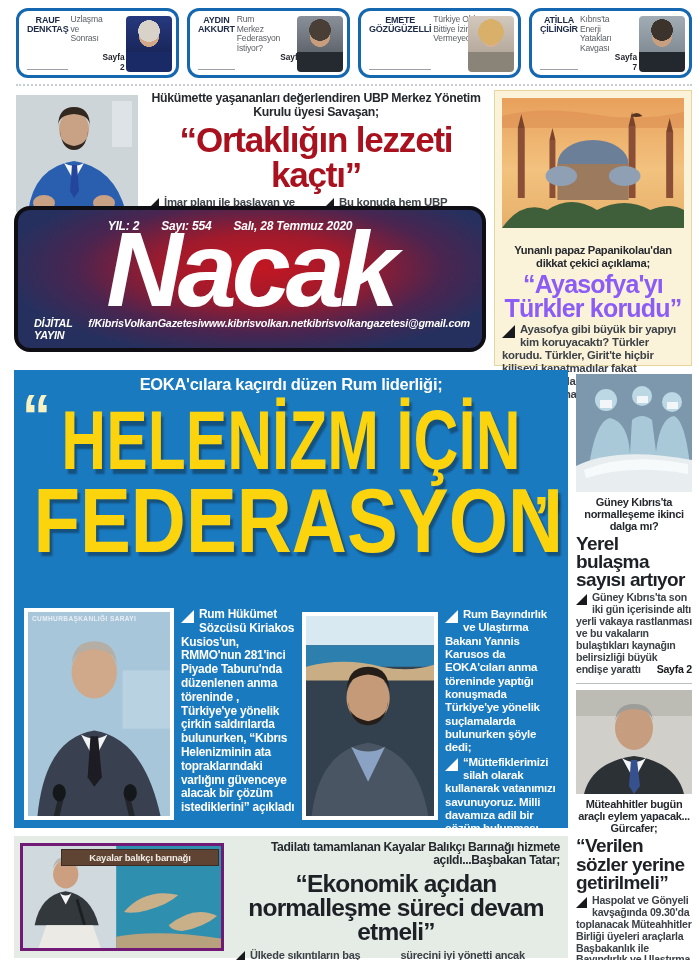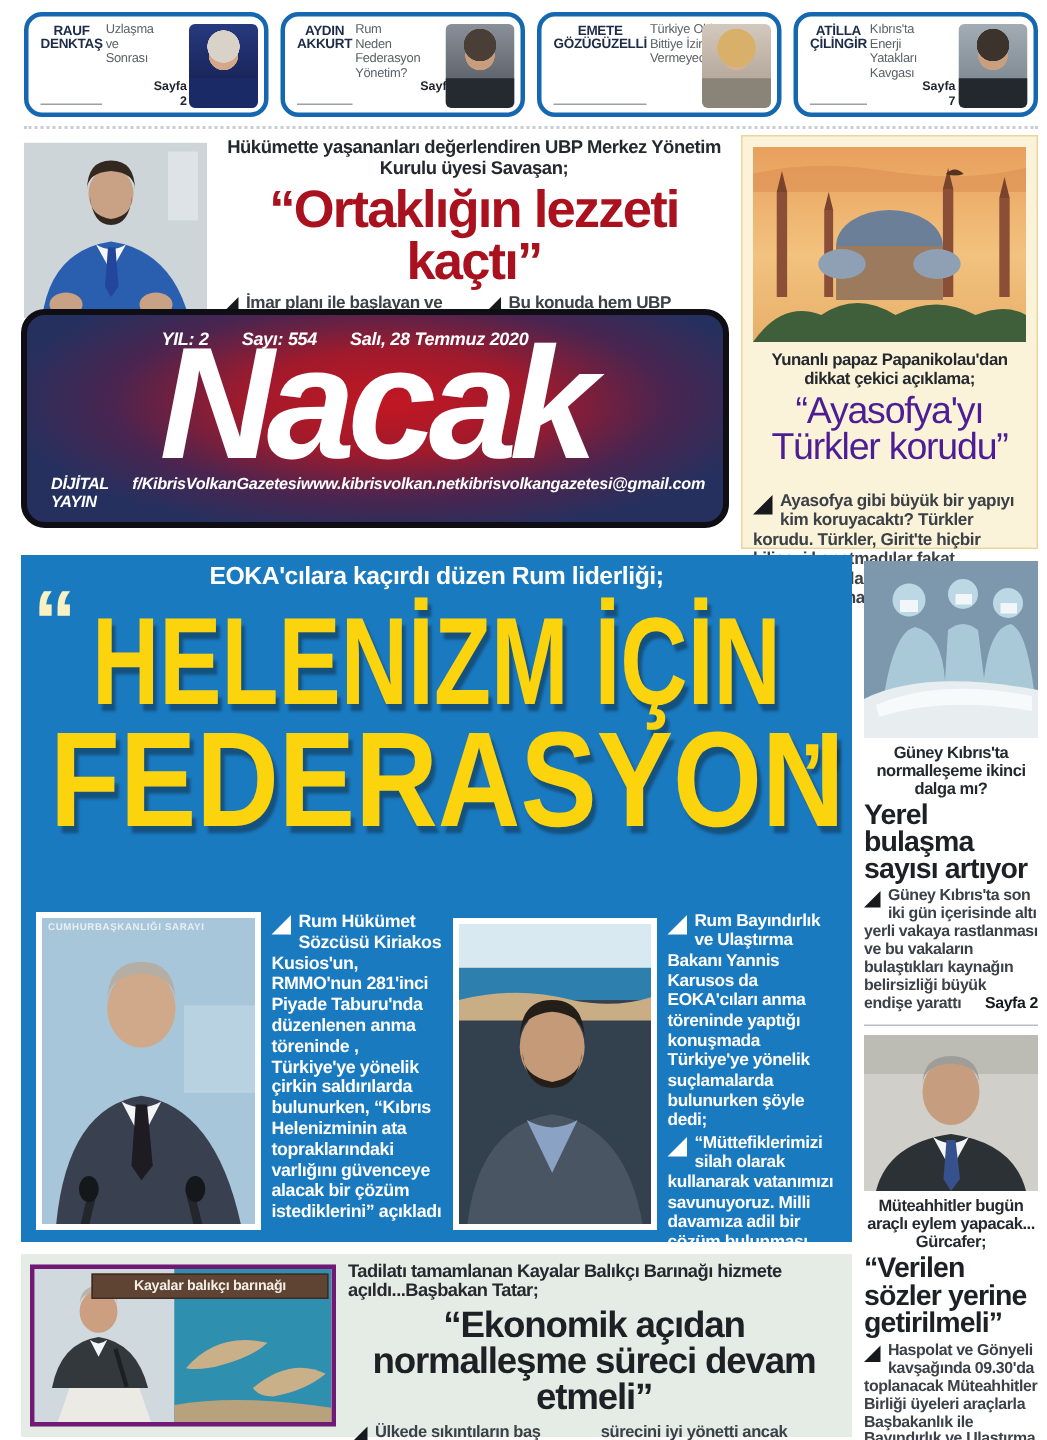--- a/index.html
+++ b/index.html
@@ -38,22 +38,22 @@
   
   .masthead { position:absolute; left:14px; top:206px; width:472px; height:146px; border:4px solid #0e0e14; border-radius:16px; background:radial-gradient(ellipse 55% 65% at 52% 42%, #c21722 0%, #a01a2c 38%, #4a2550 72%, #26305e 100%), #26305e; overflow:hidden; }
   .mh-meta { position:absolute; top:9px; left:0; right:40px; display:flex; justify-content:center; gap:22px; font-size:12px; font-weight:bold; font-style:italic; color:#fff; letter-spacing:-0.2px; }
   .mh-title { position:absolute; top:6px; left:0; right:0; text-align:center; font-size:106px; font-weight:bold; font-style:italic; color:#fff; letter-spacing:-5px; line-height:1; }
   .mh-bottom { position:absolute; bottom:7px; left:16px; right:12px; display:flex; justify-content:space-between; font-size:10.8px; font-weight:bold; font-style:italic; color:#fff; letter-spacing:-0.2px; }
 
   
   .ayasofya { position:absolute; left:494px; top:90px; width:198px; height:276px; background:#fbf3d9; border:1px solid #e9d69c; padding:7px 7px 4px 7px; }
   .ay-photo { width:100%; height:130px; }
   .ay-photo svg { display:block; width:100%; height:100%; }
-  .ay-kicker { margin-top:6px; font-size:11.2px; font-weight:bold; color:#25292e; text-align:center; line-height:1.12; letter-spacing:-0.3px; }
-  .ay-head { font-size:25px; font-weight:normal; color:#4c1d95; text-align:center; line-height:0.96; letter-spacing:-0.8px; margin:3px 0 18px 0; }
+  .ay-kicker { margin-top:16px; font-size:11.2px; font-weight:bold; color:#25292e; text-align:center; line-height:1.12; letter-spacing:-0.3px; }
+  .ay-head { font-size:25px; font-weight:bold; color:#8b5cf6; text-align:center; line-height:0.96; letter-spacing:-0.8px; margin:3px 0 3px 0; }
   .ay-body { font-size:11.4px; font-weight:bold; color:#3c4147; line-height:1.14; letter-spacing:-0.25px; }
 
   
   .banner { position:absolute; left:14px; top:370px; width:554px; height:458px; background:#1a7ac0; overflow:hidden; }
   .bn-kicker { padding-top:5px; text-align:center; color:#fff; font-size:16.5px; font-weight:bold; letter-spacing:-0.3px; }
   .bigline { text-align:center; font-weight:bold; color:#fcd40e; text-shadow:3px 4px 2px rgba(15,30,45,0.45); white-space:nowrap; }
   .l1 { font-size:74px; transform:scaleX(0.84) scaleY(1.12); transform-origin:center top; margin-top:8px; line-height:0.95; }
   .l2 { font-size:82px; transform:scaleX(0.93) scaleY(1.10); transform-origin:center top; margin-top:6px; line-height:0.95; }
   .oq { position:absolute; left:8px; top:16px; font-size:58px; font-weight:bold; color:#f8f2c2; line-height:1; }
   .cq { position:absolute; right:6px; top:118px; font-size:58px; font-weight:bold; color:#fcd40e; line-height:1; text-shadow:2px 3px 2px rgba(15,30,45,0.45); }
@@ -67,21 +67,21 @@
   .b-col1 { width:114px; flex:none; }
   .b-col2 { flex:1; font-size:11.5px; }
   .b-col p + p { margin-top:1px; }
 
   
   .bottom-panel { position:absolute; left:14px; top:836px; width:554px; height:122px; background:#e5ece6; }
   .bp-photo { position:absolute; left:6px; top:7px; width:204px; height:108px; border:3px solid #701a75; background:#cfd9de; overflow:hidden; }
   .bp-photo svg { display:block; width:100%; height:100%; }
   .harbor-sign { position:absolute; top:3px; left:38px; width:158px; height:17px; background:#5f4434; border:1px solid #3e2c22; color:#f2ede6; font-size:9.5px; font-weight:bold; text-align:center; line-height:15px; letter-spacing:-0.2px; }
   .bp-text { margin-left:218px; padding:5px 8px 0 0; }
-  .bp-kicker { font-size:12.2px; font-weight:bold; color:#25292e; text-align:left; line-height:1.1; letter-spacing:-0.35px; }
+  .bp-kicker { font-size:12.2px; font-weight:bold; color:#25292e; text-align:right; line-height:1.1; letter-spacing:-0.35px; }
   .bp-head { font-size:24.5px; font-weight:bold; color:#1d2126; text-align:center; line-height:0.98; letter-spacing:-0.8px; margin:4px 0 5px 0; }
   .bp-cols { display:flex; gap:9px; }
   .bp-col { flex:1; font-size:11px; font-weight:bold; color:#3c4147; line-height:1.15; letter-spacing:-0.25px; }
 
   
   .sidebar { position:absolute; left:576px; top:374px; width:116px; }
   .sb-photo { width:100%; overflow:hidden; }
   .sb-photo svg { display:block; width:100%; height:100%; }
   .sb-kicker { margin-top:4px; font-size:11px; font-weight:bold; color:#25292e; text-align:center; line-height:1.1; letter-spacing:-0.3px; }
   .sb-head { font-size:19px; font-weight:bold; color:#1d2126; line-height:0.95; letter-spacing:-0.6px; margin:3px 0 3px 0; }
@@ -99,21 +99,21 @@
       <div class="info">
         <div class="cname">RAUF DENKTAŞ</div>
         <div class="ctopic">Uzlaşma ve Sonrası</div>
         <div class="cpage">Sayfa 2</div>
       </div>
       <div class="mini c0"></div>
     </div>
     <div class="colbox">
       <div class="info">
         <div class="cname">AYDIN AKKURT</div>
-        <div class="ctopic">Rum Neden Federasyon Yönetim?</div>
+        <div class="ctopic">Rum Merkez Federasyon İstiyor?</div>
         <div class="cpage">Sayfa 3</div>
       </div>
       <div class="mini c1"></div>
     </div>
     <div class="colbox">
       <div class="info">
         <div class="cname">EMETE GÖZÜGÜZELLİ</div>
         <div class="ctopic">Türkiye Oldu Bittiye İzin Vermeyecektir</div>
         <div class="cpage">Sayfa 5</div>
       </div>

